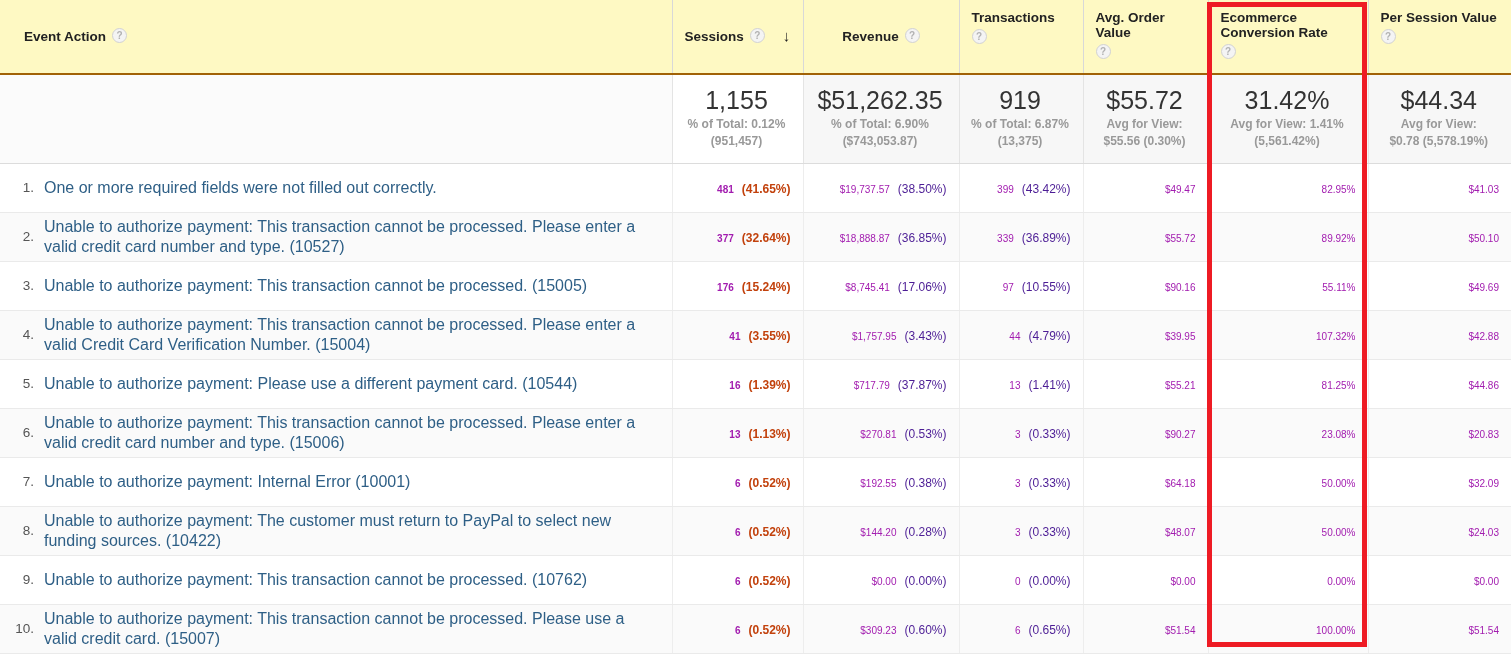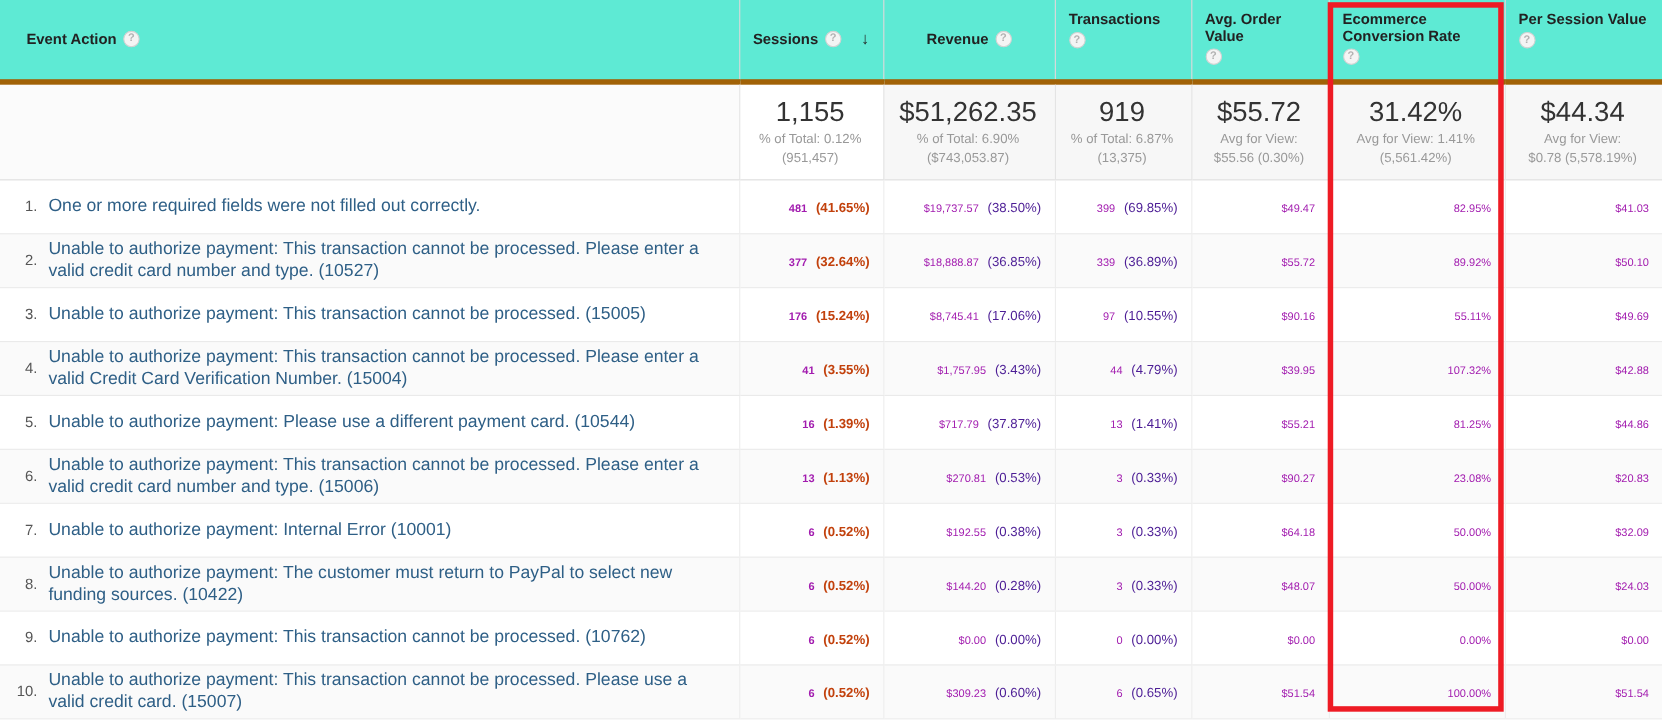--- a/index.html
+++ b/index.html
@@ -27,22 +27,22 @@
   col.c-dim   { width: 672px; }
   col.c-sess  { width: 131px; }
   col.c-rev   { width: 156px; }
   col.c-trans { width: 124px; }
   col.c-aov   { width: 125px; }
   col.c-ecr   { width: 160px; }
   col.c-psv   { width: 143px; }
 
   
   thead th {
-    background: #5eead4;
-    border-bottom: 5px solid #a16207;
+    background: #fef9c3;
+    border-bottom: 2px solid #a16207;
     border-left: 1px solid #d8d8d8;
     height: 74px;
     padding: 0 12px;
     vertical-align: middle;
     font-size: 13.5px;
     font-weight: bold;
     color: #222;
     text-align: left;
     white-space: normal;
     line-height: 15px;
@@ -103,20 +103,21 @@
     font-size: 25px;
     color: #333;
     line-height: 30px;
     font-weight: normal;
   }
   .sum-sub {
     font-size: 12px;
     color: #999;
     line-height: 16px;
     margin-top: 1px;
+    font-weight: bold;
   }
 
   
   tbody tr.data td {
     border-bottom: 1px solid #eaeaea;
     border-left: 1px solid #ededed;
     padding: 0 12px;
     vertical-align: middle;
     font-size: 14px;
     color: #333;
@@ -270,21 +271,21 @@
 
     <tr class="data h1row">
           <td class="dim">
             <div class="dimwrap">
               <span class="rownum">1.</span>
               <a class="dimlink" href="#">One or more required fields were not filled out correctly.</a>
             </div>
           </td>
           <td><span class="val-main bold">481</span><span class="val-pct bold">(41.65%)</span></td>
           <td><span class="val-main">$19,737.57</span><span class="val-pct">(38.50%)</span></td>
-          <td><span class="val-main">399</span><span class="val-pct">(69.85%)</span></td>
+          <td><span class="val-main">399</span><span class="val-pct">(43.42%)</span></td>
           <td><span class="val-main">$49.47</span></td>
           <td><span class="val-main">82.95%</span></td>
           <td><span class="val-main">$41.03</span></td>
         </tr>
         <tr class="data h2row alt">
           <td class="dim">
             <div class="dimwrap">
               <span class="rownum">2.</span>
               <a class="dimlink" href="#">Unable to authorize payment: This transaction cannot be processed. Please enter a valid credit card number and type. (10527)</a>
             </div>

